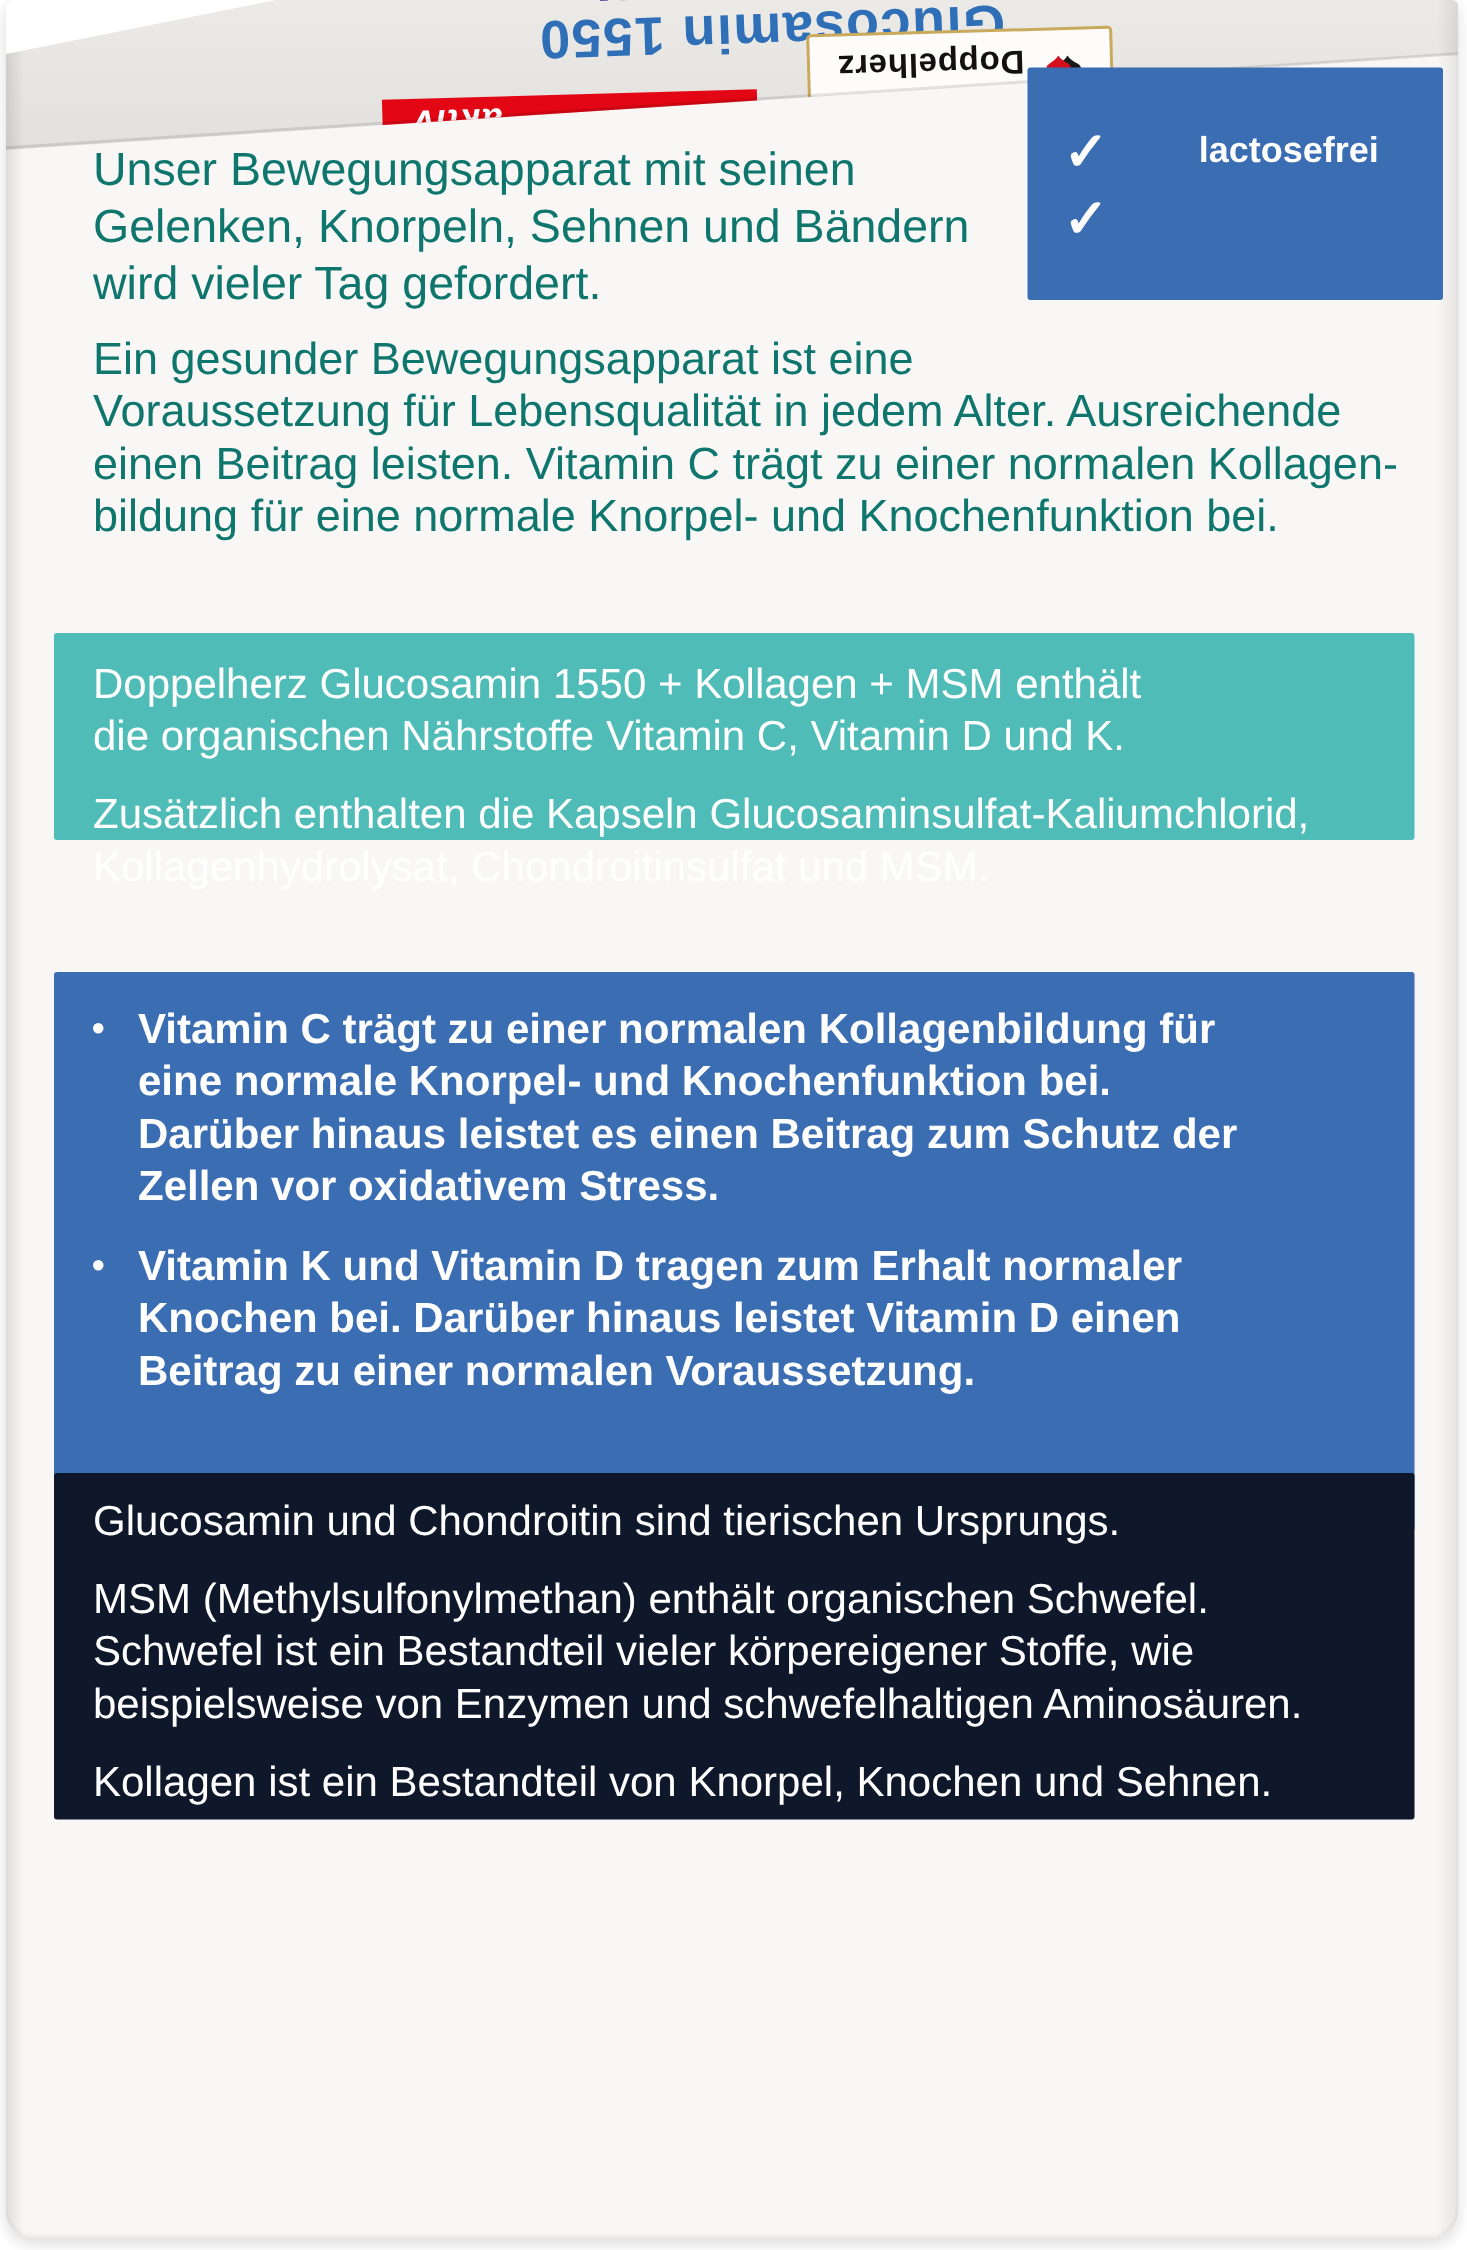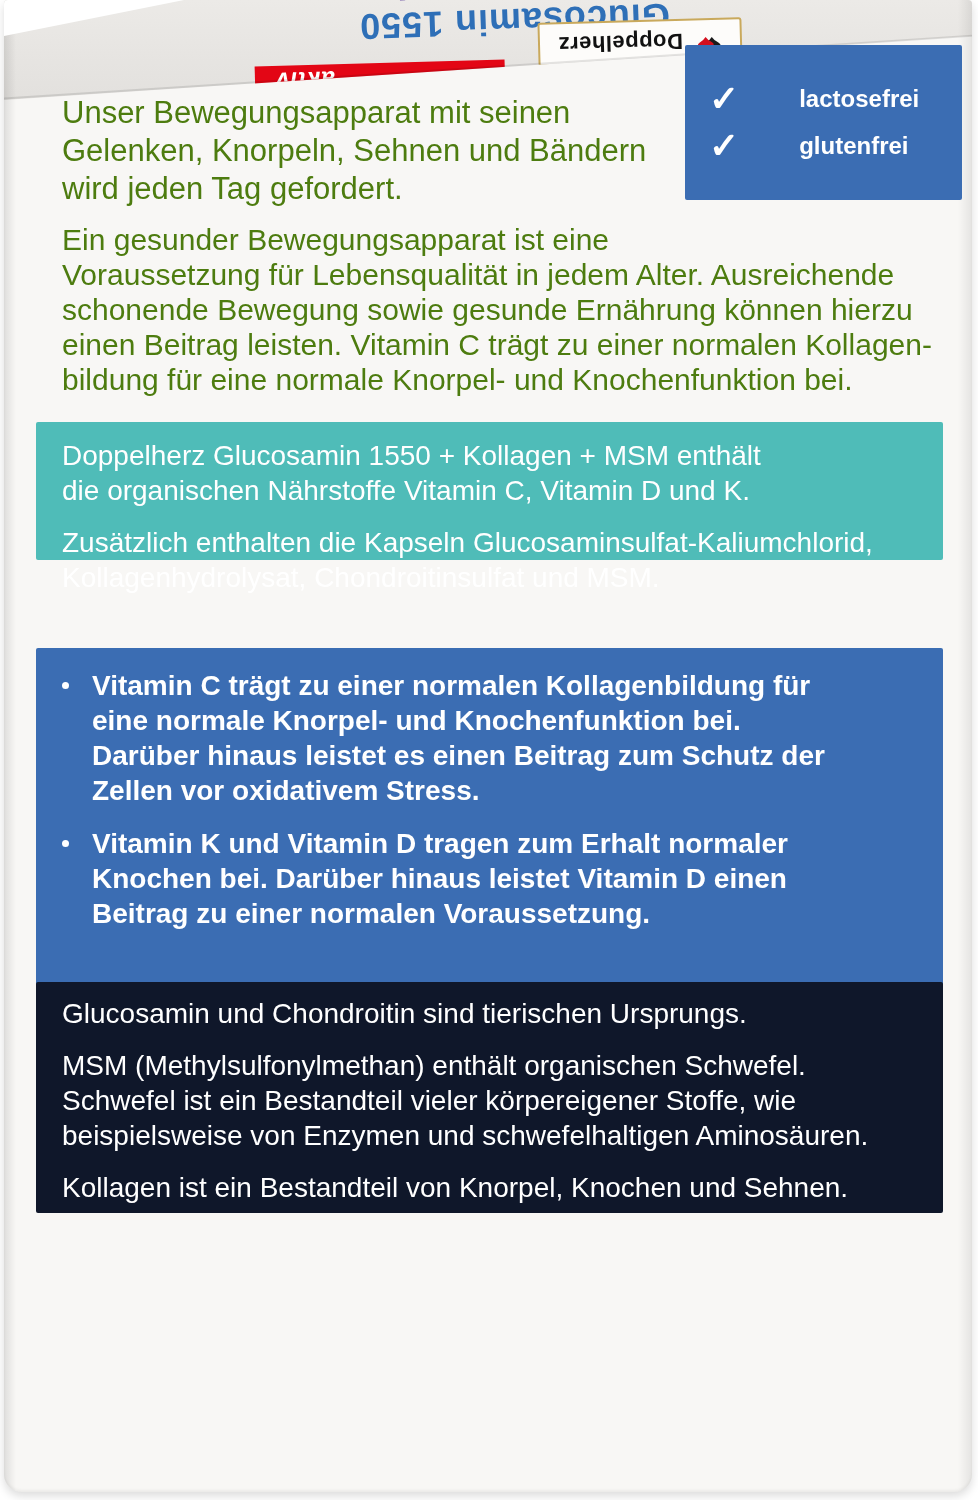--- a/index.html
+++ b/index.html
@@ -58,21 +58,21 @@
   .free-badge{
     position:absolute;left:681px;top:45px;width:277px;height:155px;
     background:#3b6db3;border-radius:2px;z-index:3;
     display:flex;flex-direction:column;justify-content:center;gap:7px;
     padding-left:24px;box-sizing:border-box;
   }
   .free-row{display:flex;align-items:center;gap:12px;color:#fff;}
   .free-row .check{font-size:36px;font-weight:bold;line-height:36px;}
   .free-row .lbl{font-size:24px;font-weight:bold;line-height:40px;margin-left:48px;}
   
-  .para{position:absolute;color:#4d7c0f;}
+  .para{position:absolute;color:#0f766e;}
   .p1{left:58px;top:94px;width:600px;font-size:31px;line-height:38px;}
   .p2{left:58px;top:222px;width:900px;font-size:30px;line-height:35px;}
   .para div, .box-par div, .bullet-lines div{white-space:nowrap;}
   
   .cbox{position:absolute;left:32px;width:907px;color:#fff;border-radius:2px;box-sizing:border-box;}
   .teal1{top:422px;height:138px;background:#4fbcb8;padding:16px 0 0 26px;font-size:28px;line-height:35px;}
   .blue{top:648px;height:373px;background:#3b6db3;padding:20px 0 0 0;font-size:28px;line-height:35px;font-weight:bold;}
   .teal2{top:982px;height:231px;background:#149a95;padding:14px 0 0 26px;font-size:28px;line-height:35px;}
   .box-par{margin:0 0 17px 0;}
   .bullet-item{position:relative;padding-left:56px;margin-bottom:18px;}
@@ -105,33 +105,31 @@
   <div class="fold-line"></div>
   <div class="corner-cut"></div>
 
   <div class="free-badge" style="background-color: rgb(59, 109, 179);">
     <div class="free-row">
       <span class="check">✓</span>
       <span class="lbl">lactosefrei</span>
     </div>
     <div class="free-row">
       <span class="check">✓</span>
-      <span class="lbl">glutenfrei</span>
     </div>
   </div>
 
   <div class="para p1">
       <div>Unser Bewegungsapparat mit seinen</div>
       <div>Gelenken, Knorpeln, Sehnen und Bändern</div>
-      <div>wird jeden Tag gefordert.</div>
+      <div>wird vieler Tag gefordert.</div>
     </div>
   <div class="para p2">
       <div>Ein gesunder Bewegungsapparat ist eine</div>
       <div>Voraussetzung für Lebensqualität in jedem Alter. Ausreichende</div>
-      <div>schonende Bewegung sowie gesunde Ernährung können hierzu</div>
       <div>einen Beitrag leisten. Vitamin C trägt zu einer normalen Kollagen-</div>
       <div>bildung für eine normale Knorpel- und Knochenfunktion bei.</div>
     </div>
 
   <div class="cbox teal1" style="background-color: rgb(79, 188, 184);">
     <div class="box-par">
         <div>Doppelherz Glucosamin 1550 + Kollagen + MSM enthält</div>
         <div>die organischen Nährstoffe Vitamin C, Vitamin D und K.</div>
       </div>
     <div class="box-par">

